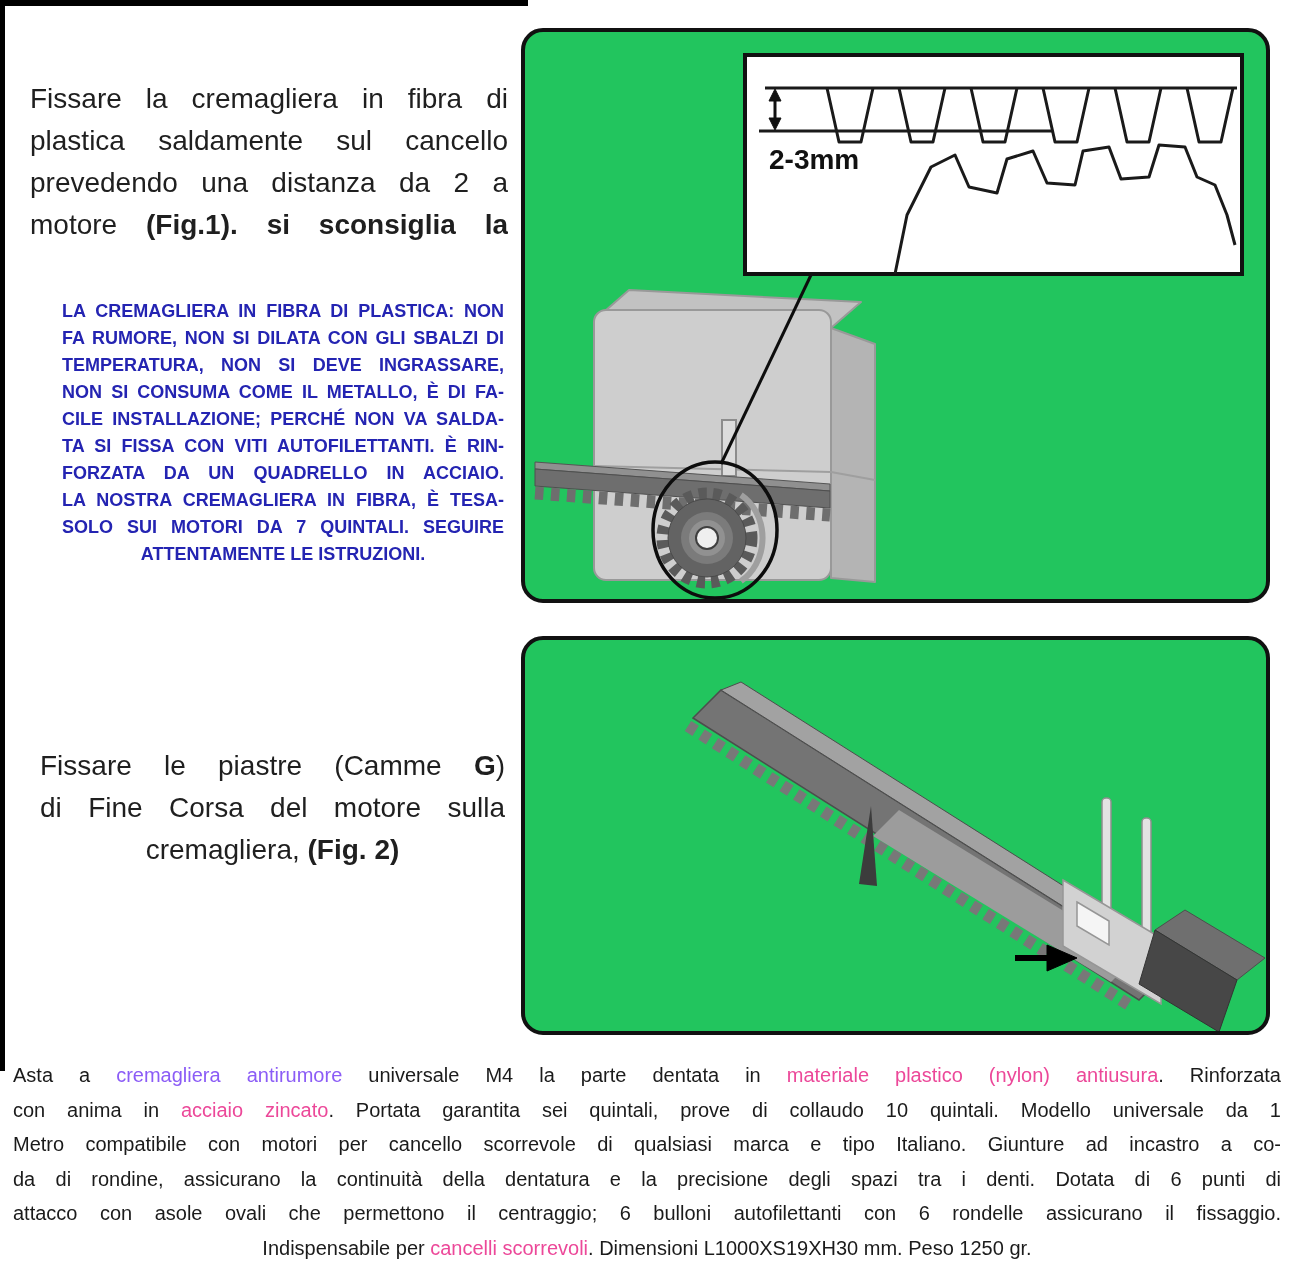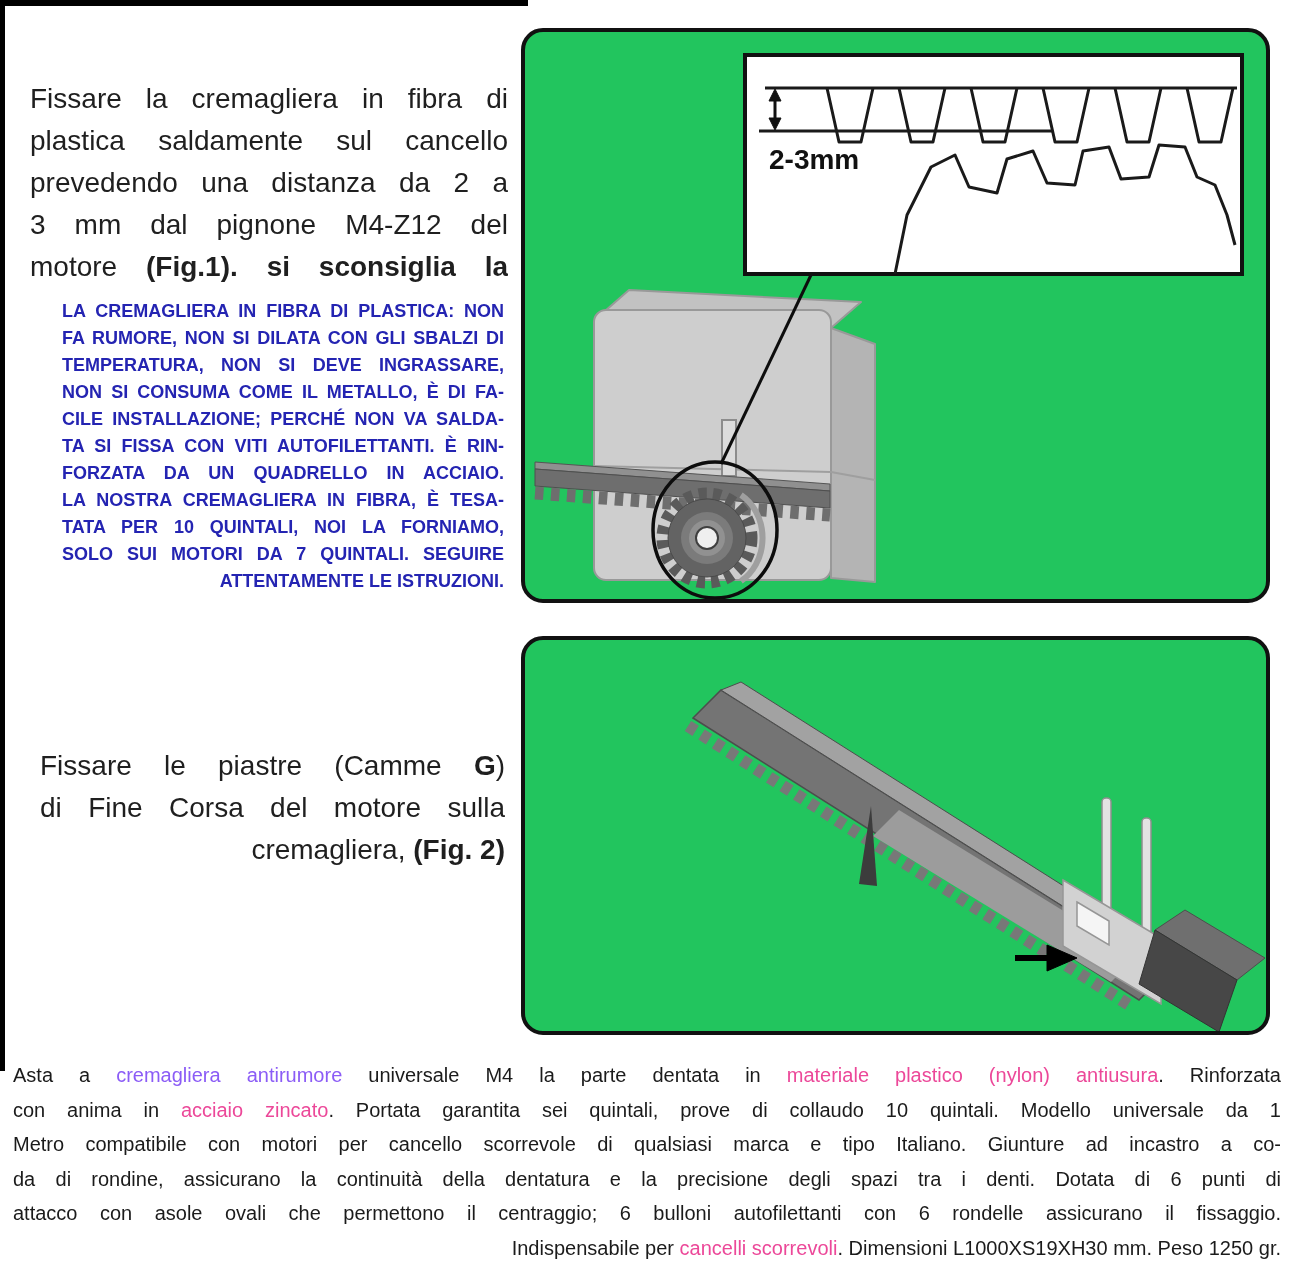--- a/index.html
+++ b/index.html
@@ -4,21 +4,21 @@
 <style>
   html,body{margin:0;padding:0;}
   body{
     width:1293px;height:1285px;background:#ffffff;position:relative;overflow:hidden;
     font-family:"Liberation Sans",sans-serif;color:#1f1f1f;
   }
   .abs{position:absolute;}
   
   .jl{text-align:justify;overflow:hidden;}
   .jl::after{content:"";display:inline-block;width:100%;height:0;}
-  .jl.last{text-align:right;}
+  .jl.last{text-align:center;}
   .jl.last::after{content:none;}
   b{font-weight:700;}
 
   .scan-top{left:0;top:0;width:528px;height:6px;background:#000;}
   .scan-left{left:0;top:0;width:5px;height:1071px;background:#000;}
 
   .para1{left:30px;top:78px;width:478px;font-size:28px;line-height:42px;}
   .para1 .jl{height:42px;}
 
   .blue-note{left:22px;top:298px;width:442px;font-size:18px;font-weight:700;
@@ -43,34 +43,32 @@
 </head>
 <body>
 
 <div class="abs scan-top"></div>
 <div class="abs scan-left"></div>
 
 <div class="abs para1">
   <div class="jl"><span>Fissare la cremagliera in fibra di</span></div>
   <div class="jl"><span>plastica saldamente sul cancello</span></div>
   <div class="jl"><span>prevedendo una distanza da 2 a</span></div>
-  <div class="jl"><span>3 mm dal pignone M4-Z12 del</span></div>
   <div class="jl"><span>motore </span><b>(Fig.1). si sconsiglia la</b></div>
 </div>
 
 <div class="abs blue-note">
   <div class="jl">LA CREMAGLIERA IN FIBRA DI PLASTICA: NON</div>
   <div class="jl">FA RUMORE, NON SI DILATA CON GLI SBALZI DI</div>
   <div class="jl">TEMPERATURA, NON SI DEVE INGRASSARE,</div>
   <div class="jl">NON SI CONSUMA COME IL METALLO, È DI FA-</div>
   <div class="jl">CILE INSTALLAZIONE; PERCHÉ NON VA SALDA-</div>
   <div class="jl">TA SI FISSA CON VITI AUTOFILETTANTI. È RIN-</div>
   <div class="jl">FORZATA DA UN QUADRELLO IN ACCIAIO.</div>
   <div class="jl">LA NOSTRA CREMAGLIERA IN FIBRA, È TESA-</div>
-  <div class="jl">TATA PER 10 QUINTALI, NOI LA FORNIAMO,</div>
   <div class="jl">SOLO SUI MOTORI DA 7 QUINTALI. SEGUIRE</div>
   <div class="jl last">ATTENTAMENTE LE ISTRUZIONI.</div>
 </div>
 
 <div id="fig1" class="abs figbox">
   <svg width="741" height="567" viewBox="0 0 741 567">
 
     <g>
       <polygon points="306,296 350,312 350,550 306,546" fill="#b4b4b4" stroke="#999999" stroke-width="2" stroke-linejoin="round"></polygon>
       <polygon points="72,286 104,258 336,270 306,296" fill="#c2c2c2" stroke="#999999" stroke-width="2" stroke-linejoin="round"></polygon>

